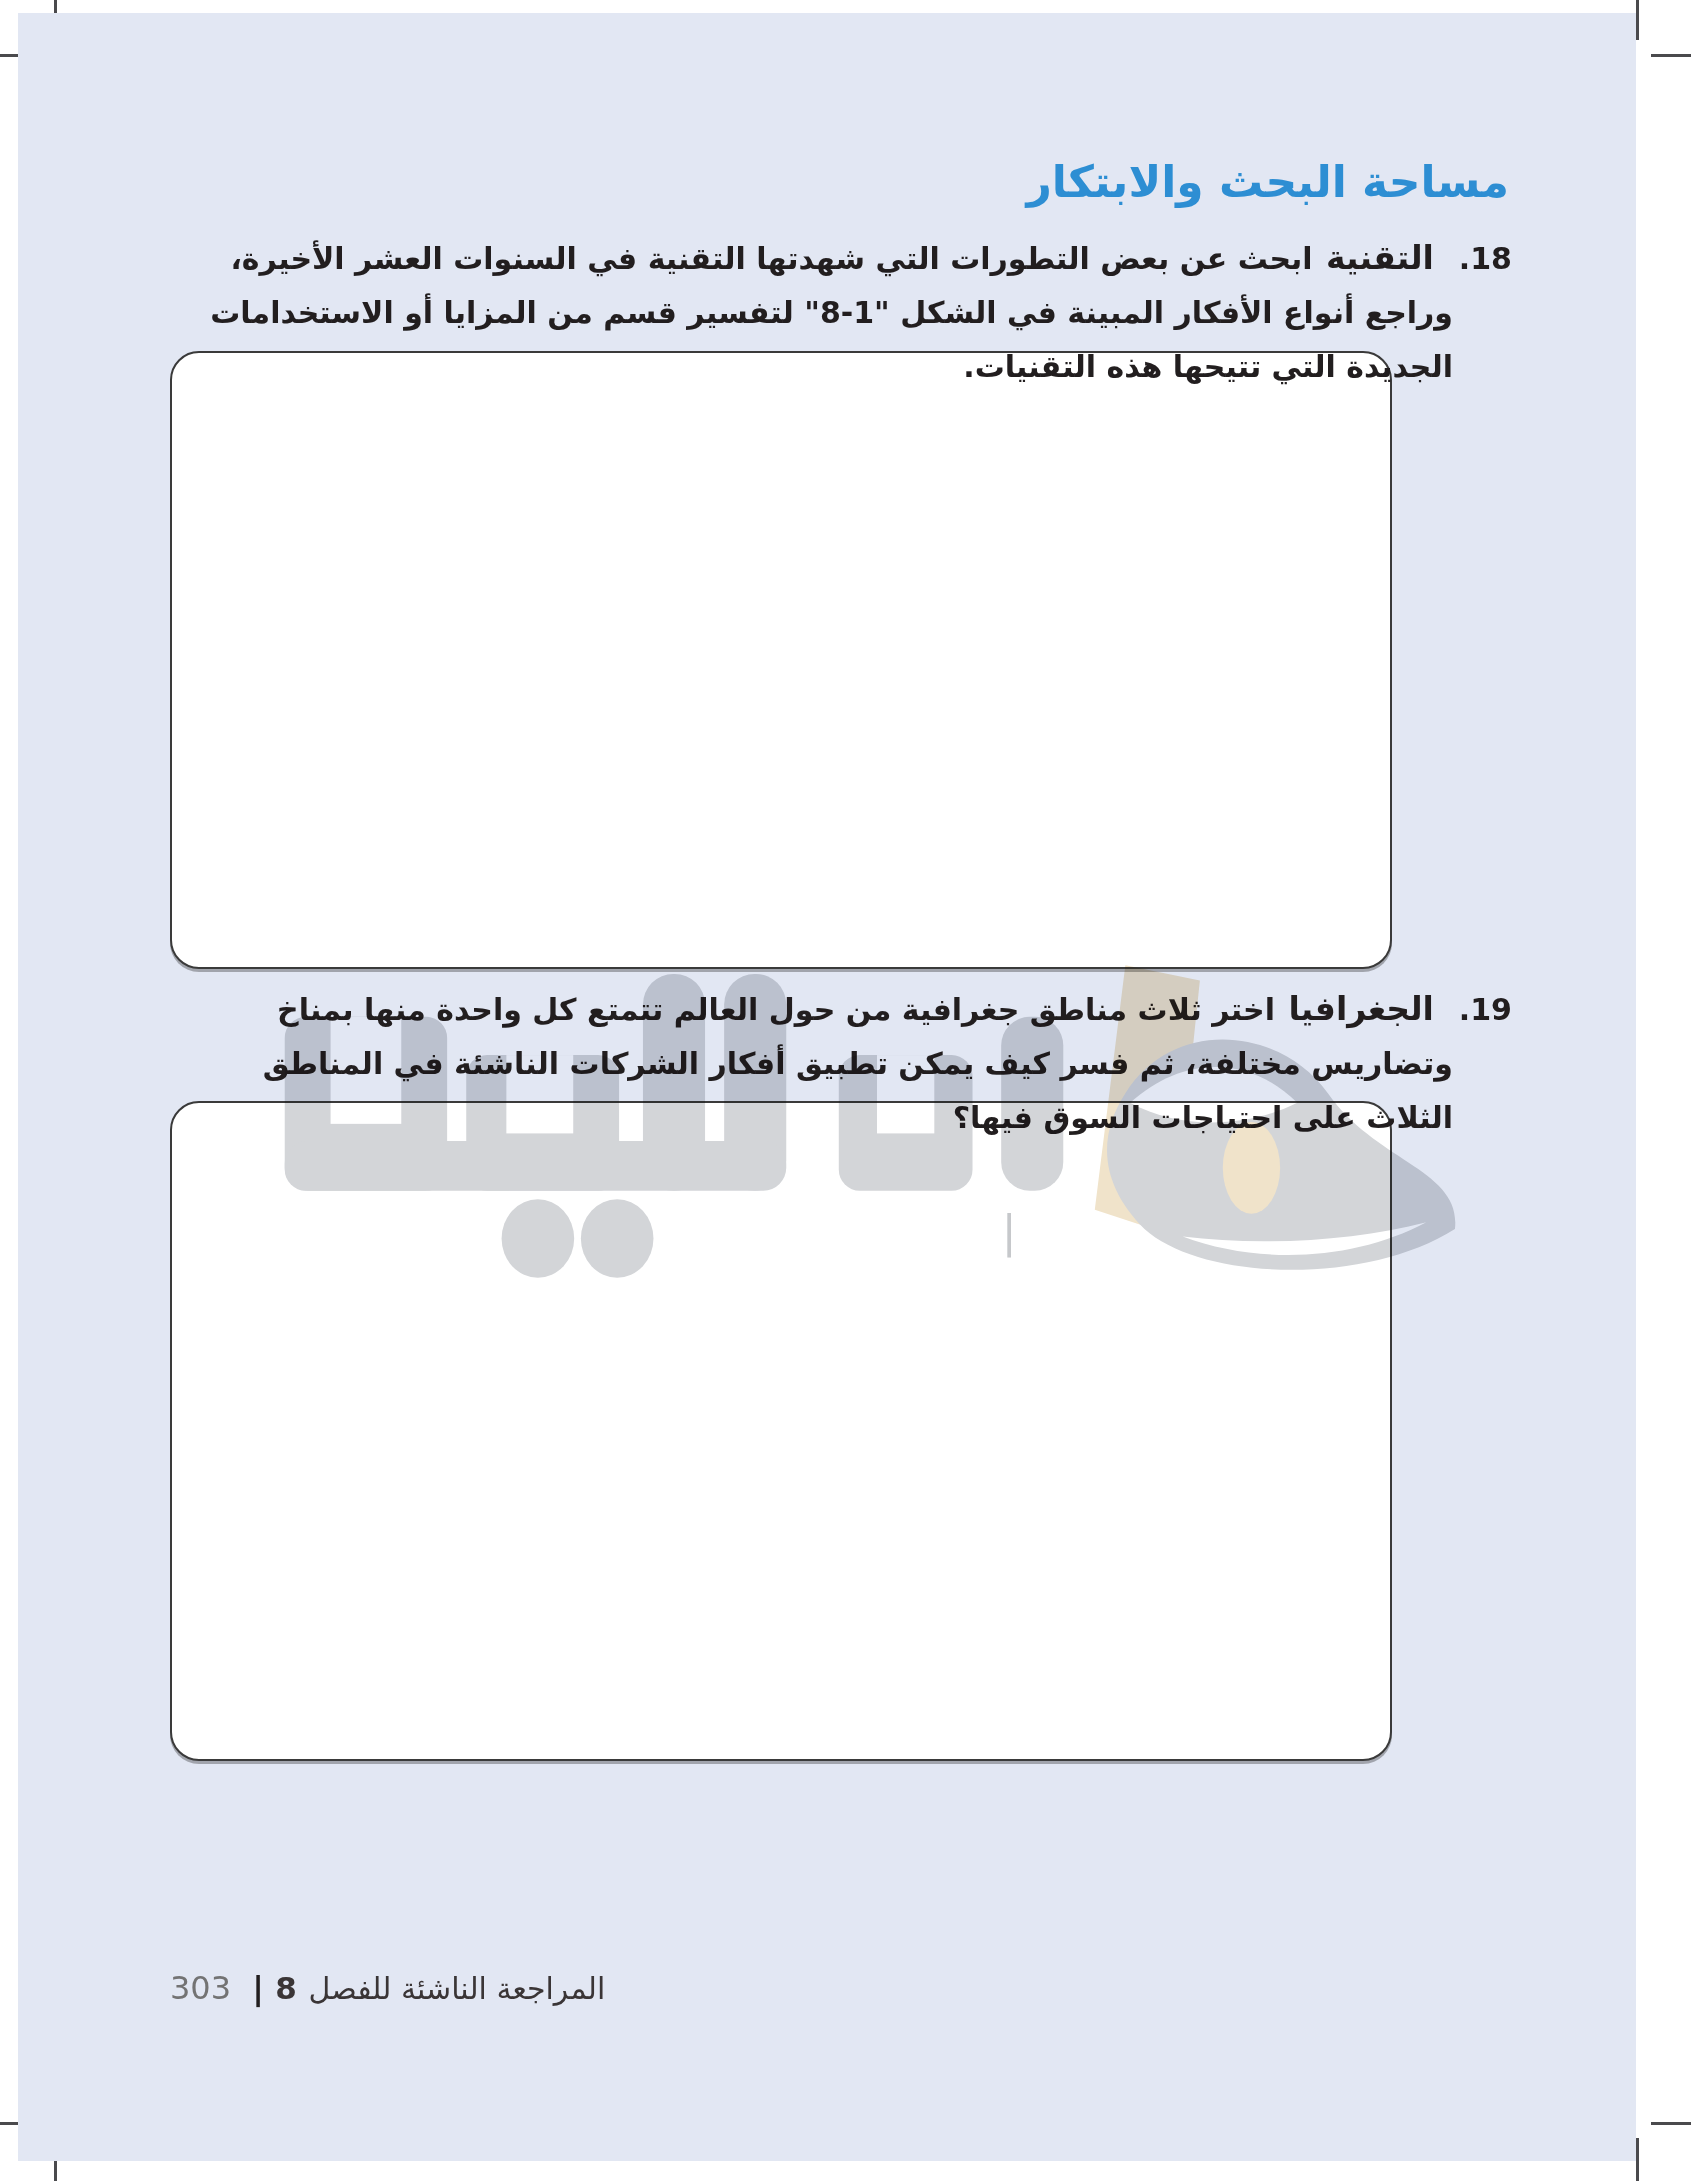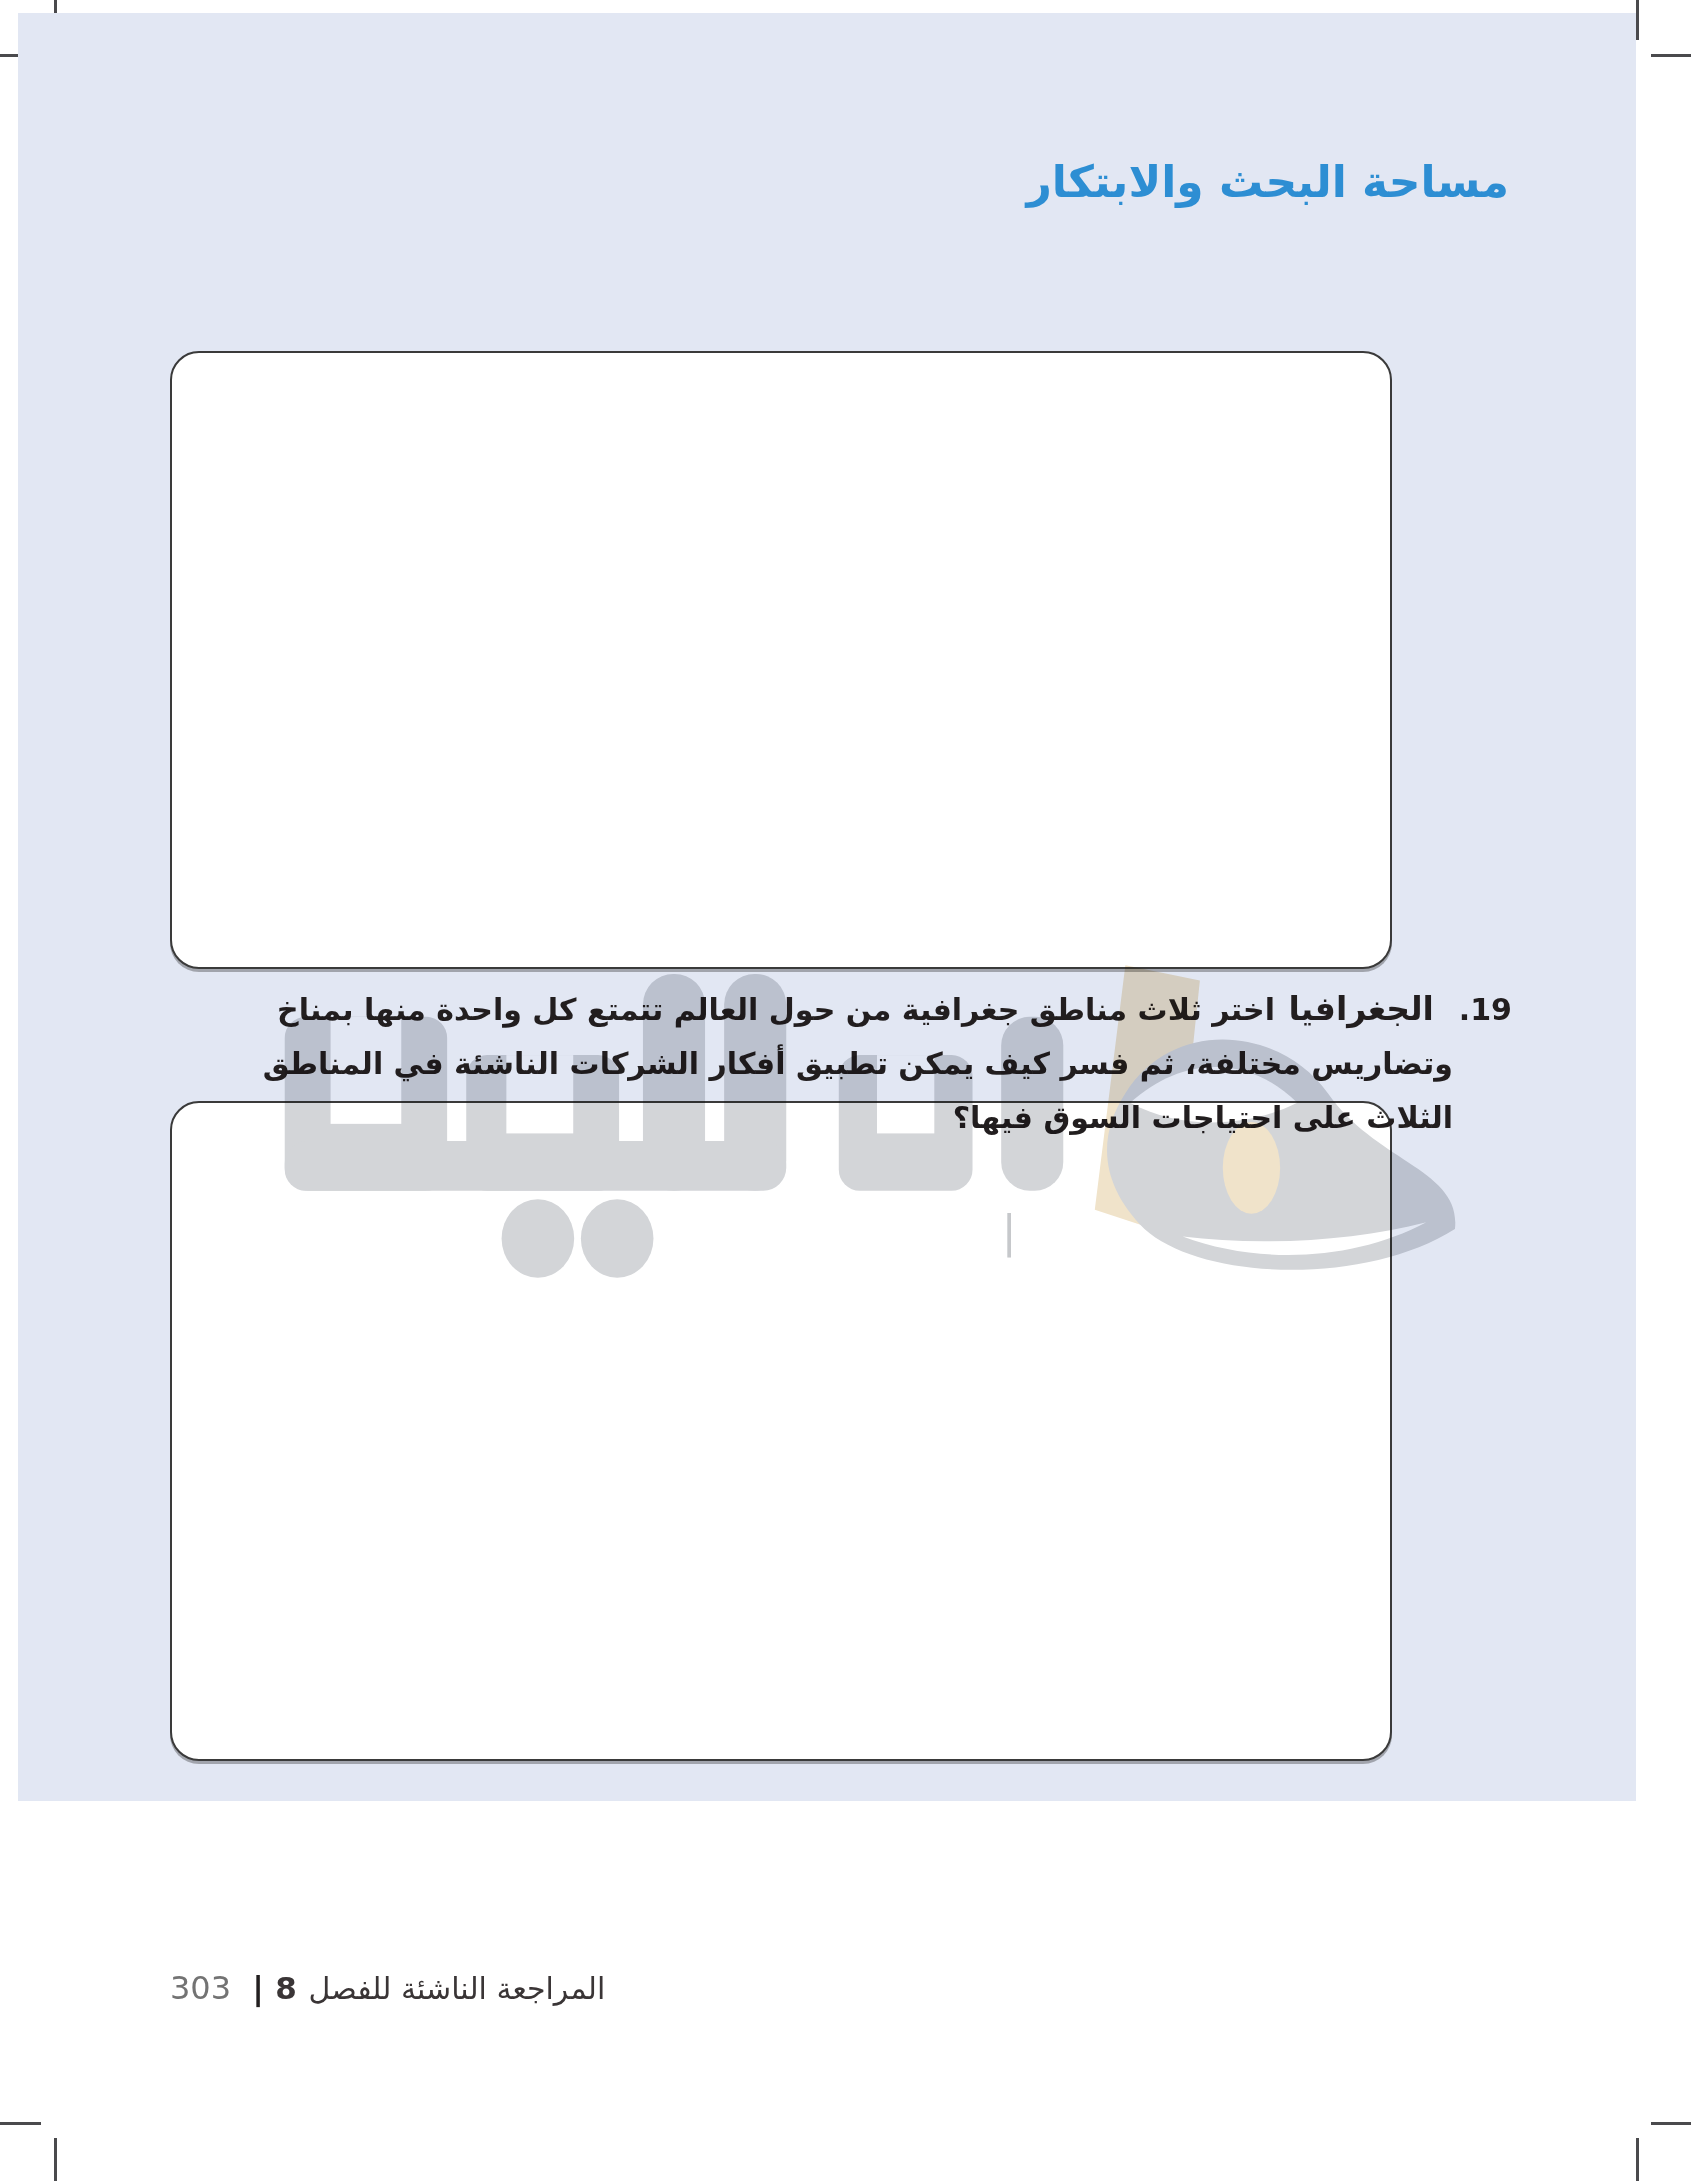--- a/index.html
+++ b/index.html
@@ -5,21 +5,21 @@
   html,body{margin:0;padding:0;background:#ffffff;}
   #screen{
     position:relative;
     width:1692px;height:2181px;
     background:#ffffff;
     overflow:hidden;
     font-family:"DejaVu Sans", sans-serif;
   }
   .page{
     position:absolute;left:18px;top:13.4px;
-    width:1618px;height:1788px;
+    width:1618px;height:2148px;
     background:#e2e7f3;
   }
   
   .cm{position:absolute;background:#4a4a4d;}
   .cm-tl-v{left:54px;top:0;width:2.9px;height:40px;}
   .cm-tl-h{left:0;top:54px;width:41px;height:2.9px;}
   .cm-tr-v{left:1636px;top:0;width:2.9px;height:40px;}
   .cm-tr-h{left:1651px;top:54px;width:41px;height:2.9px;}
   .cm-bl-h{left:0;top:2122px;width:41px;height:2.9px;}
   .cm-bl-v{left:54px;top:2138px;width:2.9px;height:43px;}
@@ -97,20 +97,23 @@
   <div class="cm cm-tr-h"></div>
   <div class="cm cm-bl-h"></div>
   <div class="cm cm-bl-v"></div>
   <div class="cm cm-br-h"></div>
   <div class="cm cm-br-v"></div>
 
   <div class="page">
 
     <div class="section-heading">مساحة البحث والابتكار</div>
 
+    <div class="question q18">
+      <span class="qnum">18.</span><span class="qlead">التقنية</span><span>ابحث عن بعض التطورات التي شهدتها التقنية في السنوات العشر الأخيرة، وراجع أنواع الأفكار المبينة في الشكل "1-8" لتفسير قسم من المزايا أو الاستخدامات الجديدة التي تتيحها هذه التقنيات.</span>
+    </div>
 
     <div class="answer-box box1"></div>
 
     <div class="question q19">
       <span class="qnum">19.</span><span class="qlead">الجغرافيا</span><span>اختر ثلاث مناطق جغرافية من حول العالم تتمتع كل واحدة منها بمناخ وتضاريس مختلفة، ثم فسر كيف يمكن تطبيق أفكار الشركات الناشئة في المناطق الثلاث على احتياجات السوق فيها؟</span>
     </div>
 
     <div class="answer-box box2"></div>
 
     <div class="watermark">

